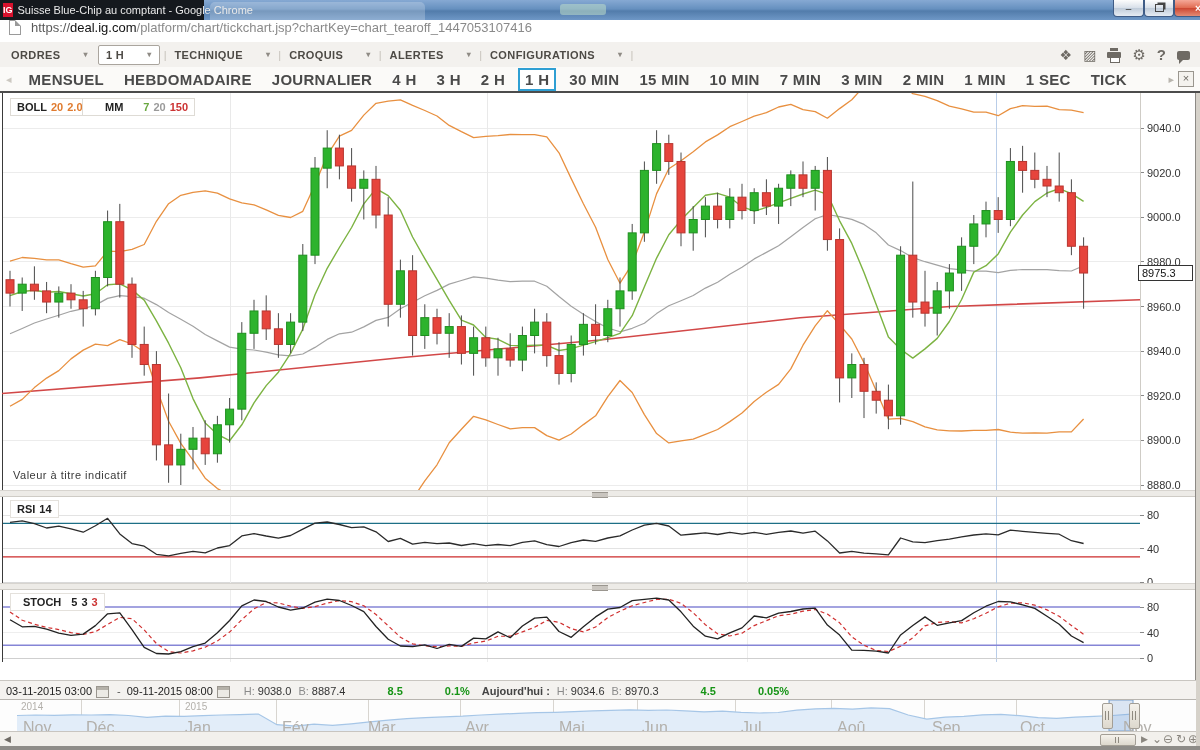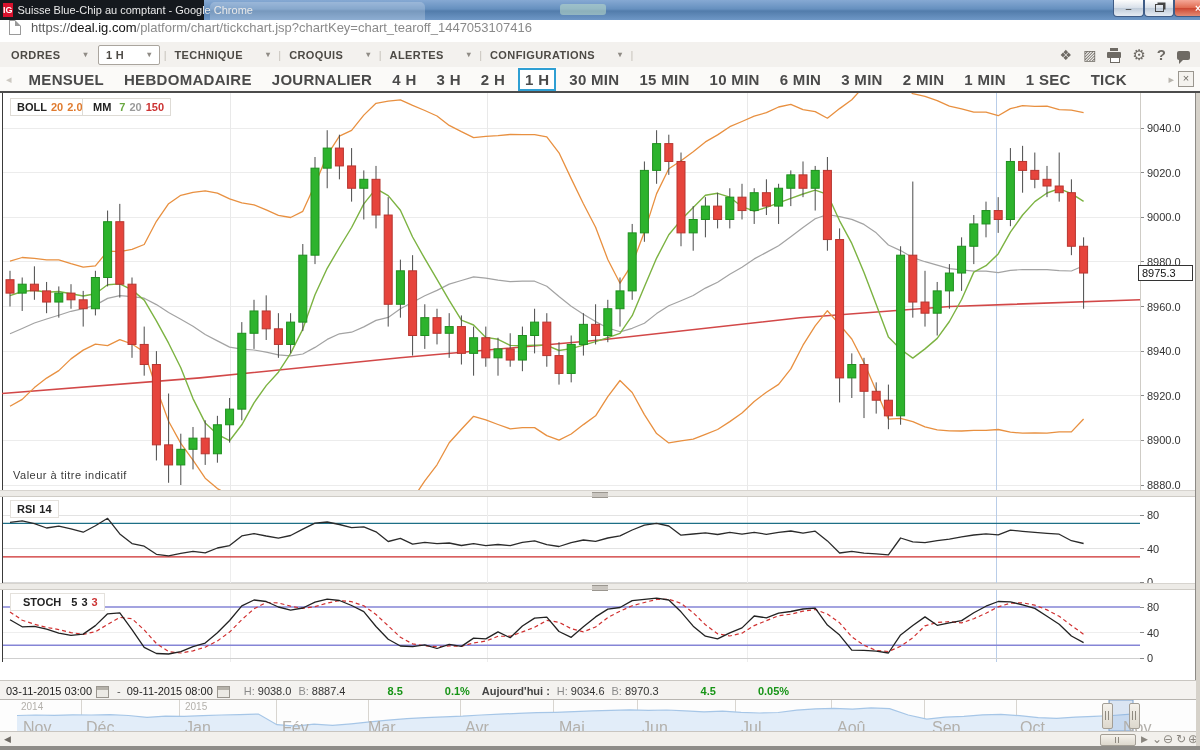--- a/index.html
+++ b/index.html
@@ -188,21 +188,21 @@
         <div class="tfi">MENSUEL</div>
         <div class="tfi">HEBDOMADAIRE</div>
         <div class="tfi">JOURNALIER</div>
         <div class="tfi">4 H</div>
         <div class="tfi">3 H</div>
         <div class="tfi">2 H</div>
         <div class="tfi sel">1 H</div>
         <div class="tfi">30 MIN</div>
         <div class="tfi">15 MIN</div>
         <div class="tfi">10 MIN</div>
-        <div class="tfi">6 MIN</div>
+        <div class="tfi">7 MIN</div>
         <div class="tfi">3 MIN</div>
         <div class="tfi">2 MIN</div>
         <div class="tfi">1 MIN</div>
         <div class="tfi">1 SEC</div>
         <div class="tfi">TICK</div>
       </div>
     <span id="tf-right">▸</span>
     <span id="tf-close">×</span>
   </div>
 
@@ -421,21 +421,21 @@
           <rect x="1043" y="86.3199" width="8" height="6.693899999999999" fill="#e6443c" stroke="#b7352f" stroke-width="1"></rect>
           <line x1="1059.2" y1="59.5443" x2="1059.2" y2="108.6329" stroke="#4a4a4a" stroke-width="1"></line>
           <rect x="1055.2" y="93.0138" width="8" height="6.693899999999999" fill="#e6443c" stroke="#b7352f" stroke-width="1"></rect>
           <line x1="1071.3999999999999" y1="86.3199" x2="1071.3999999999999" y2="162.1841" stroke="#4a4a4a" stroke-width="1"></line>
           <rect x="1067.3999999999999" y="99.7077" width="8" height="53.55119999999998" fill="#e6443c" stroke="#b7352f" stroke-width="1"></rect>
           <line x1="1083.6" y1="144.33370000000002" x2="1083.6" y2="215.7353" stroke="#4a4a4a" stroke-width="1"></line>
           <rect x="1079.6" y="153.25889999999998" width="8" height="26.775600000000026" fill="#e6443c" stroke="#b7352f" stroke-width="1"></rect>
         </g>
       </svg>
     <div class="chip" id="chip-boll"><span style="margin:0">BOLL</span><span class="c-orange">20</span><span class="c-orange">2.00</span></div>
-    <div class="chip" id="chip-mm"><span style="margin:4px">MM</span><span class="c-green">7</span><span class="c-gray">20</span><span class="c-red">150</span></div>
+    <div class="chip" id="chip-mm"><span style="margin:16px">MM</span><span class="c-green">7</span><span class="c-gray">20</span><span class="c-red">150</span></div>
     <div id="watermark">Valeur à titre indicatif</div>
     <div id="price-box">8975.3</div>
 
     <div class="divider" id="div1">
         <div class="grip"></div>
       </div>
     <svg id="svg-rsi" width="1196" height="86">
         <line x1="3" y1="18" x2="1140" y2="18" stroke="#e3e3e3" shape-rendering="crispEdges"></line>
         <line x1="3" y1="51.5" x2="1140" y2="51.5" stroke="#e3e3e3" shape-rendering="crispEdges"></line>
         <line x1="3" y1="85" x2="1140" y2="85" stroke="#d9d9d9" shape-rendering="crispEdges"></line>

